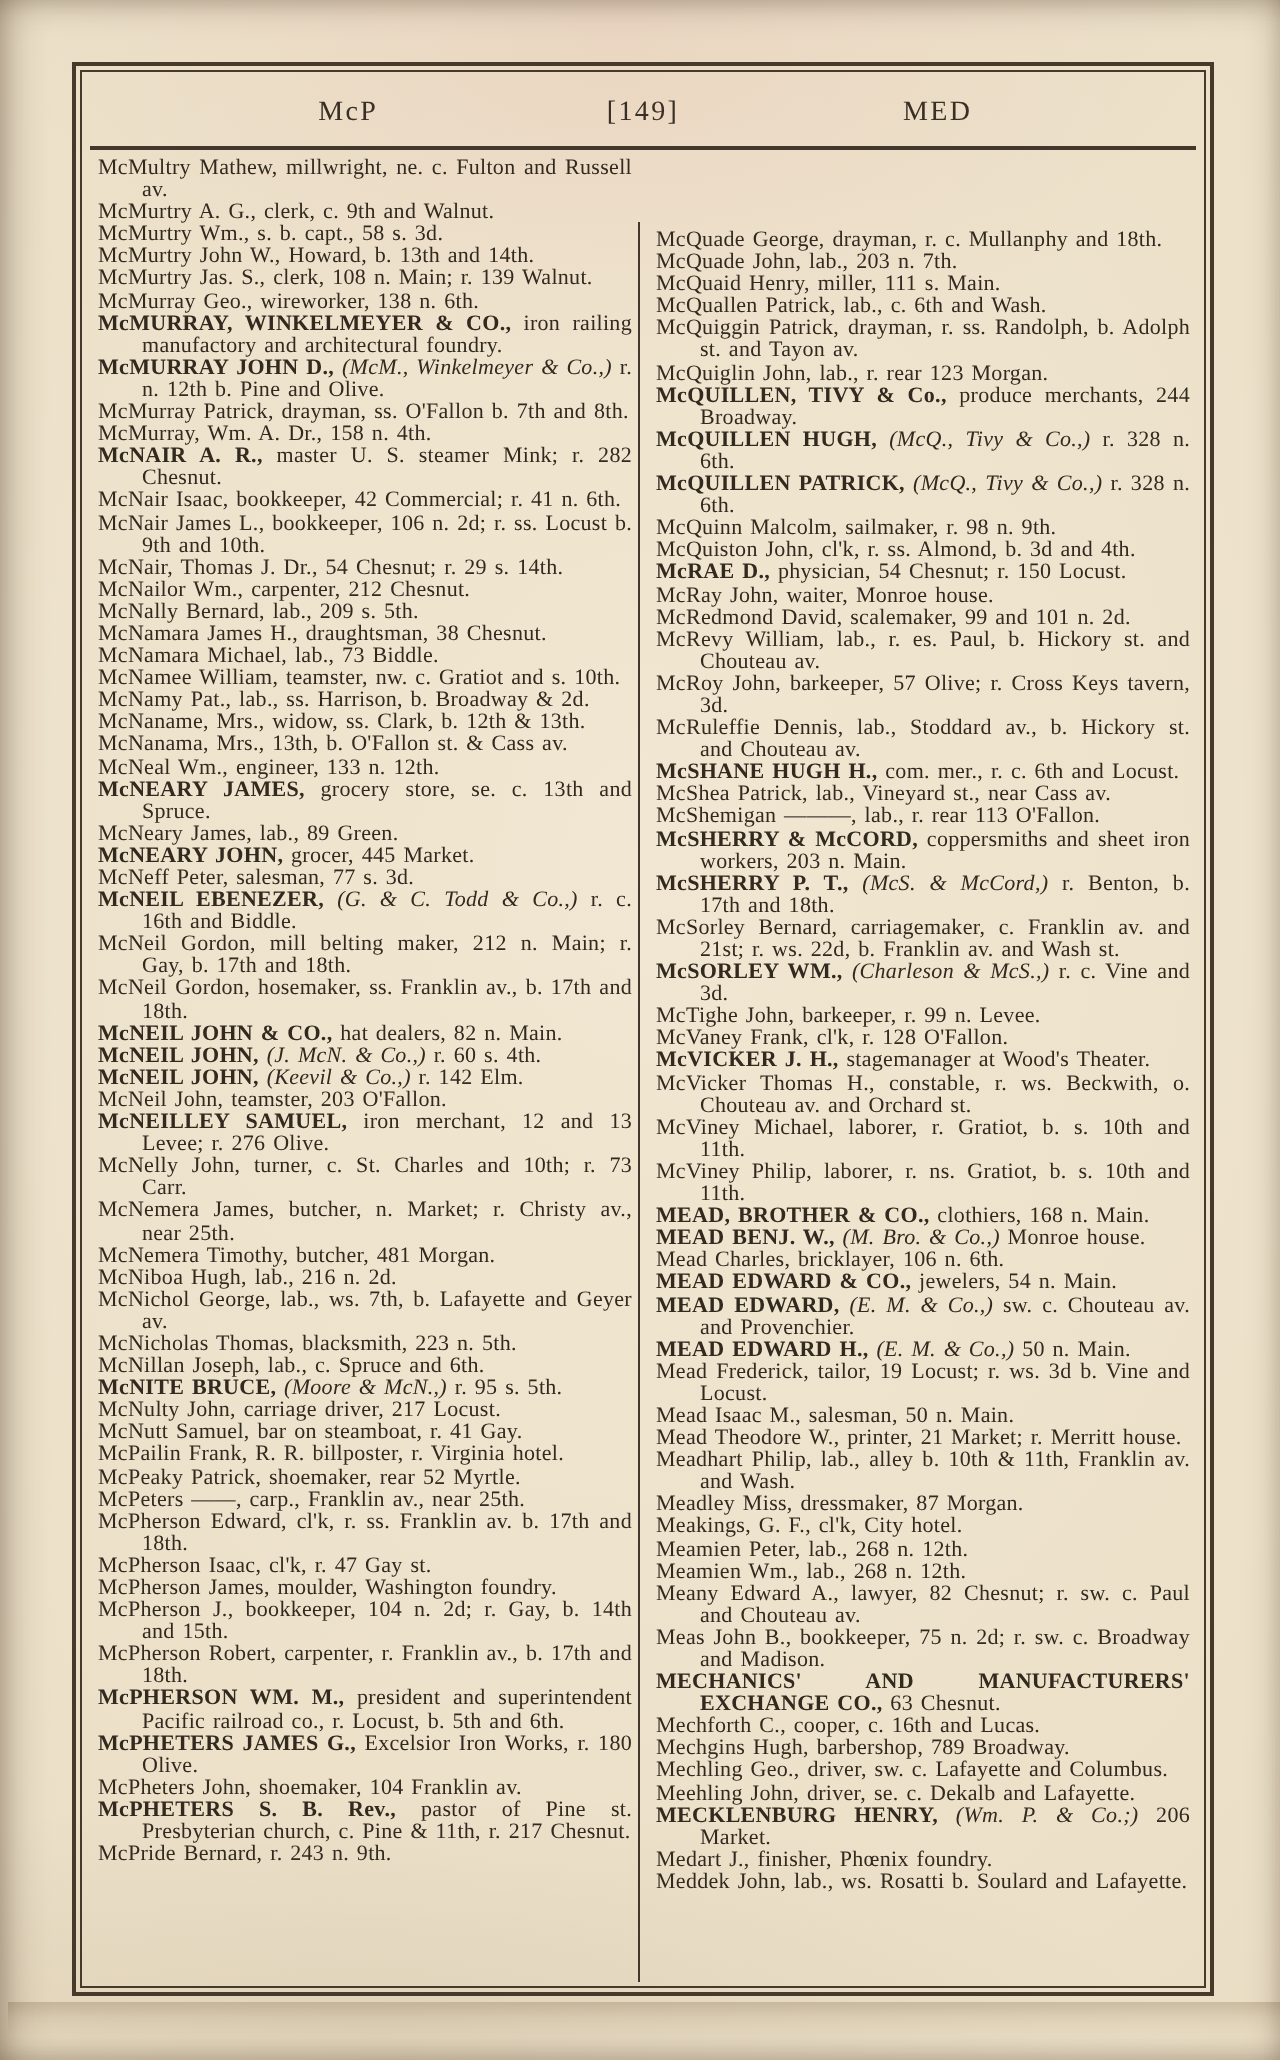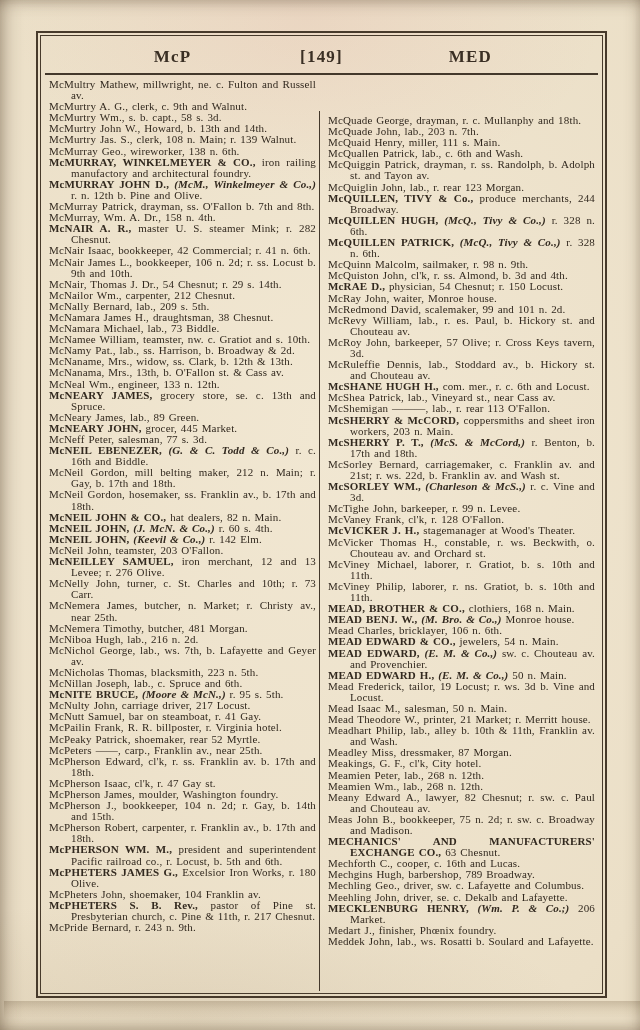--- a/index.html
+++ b/index.html
@@ -31,38 +31,38 @@
     position:absolute; inset:2px; border:1px solid #473a2b; pointer-events:none;
   }
   .content {
     position:absolute; inset:4px 7px 5px 7px;
     display:flex; flex-direction:column;
   }
   .header {
     flex:0 0 33px;
     display:grid; grid-template-columns:1fr auto 1fr; align-items:center;
     border-bottom:2px solid #43382b;
-    color:#3a2f24; font-size:17px; font-weight:bold; letter-spacing:1.2px;
+    color:#3a2f24; font-size:14px; font-weight:normal; letter-spacing:1.2px;
     padding-top:3px;
   }
   .header .cell { text-align:center; }
   .cols { flex:1 1 auto; display:flex; overflow:hidden; }
   .col {
     flex:1 1 50%; overflow:hidden;
     padding:4px 3px 2px 4px;
     color:#32291f; font-size:11px; line-height:11.1px;
   }
   .col-right { border-left:1px solid #43382b; padding-left:8px;margin-top:36px; }
   .entry {
     text-align:justify; padding-left:22px; text-indent:-22px;
     word-spacing:1px; letter-spacing:0.15px;
   }
   .seg-n { }
   .seg-b { font-weight:bold; }
-  .seg-i { font-weight:bold; font-style:italic; }
+  .seg-i { font-weight:normal; font-style:italic; }
   .page-edge {
     position:absolute; left:4px; right:0; top:1001px; height:17px; z-index:3;
     background:linear-gradient(180deg, rgba(105,82,52,0.25) 0%, rgba(125,100,65,0.12) 45%, rgba(125,100,65,0) 100%);
   }
 </style>
 </head>
 <body>
 
 <div class="photo">
   <div class="frame">

